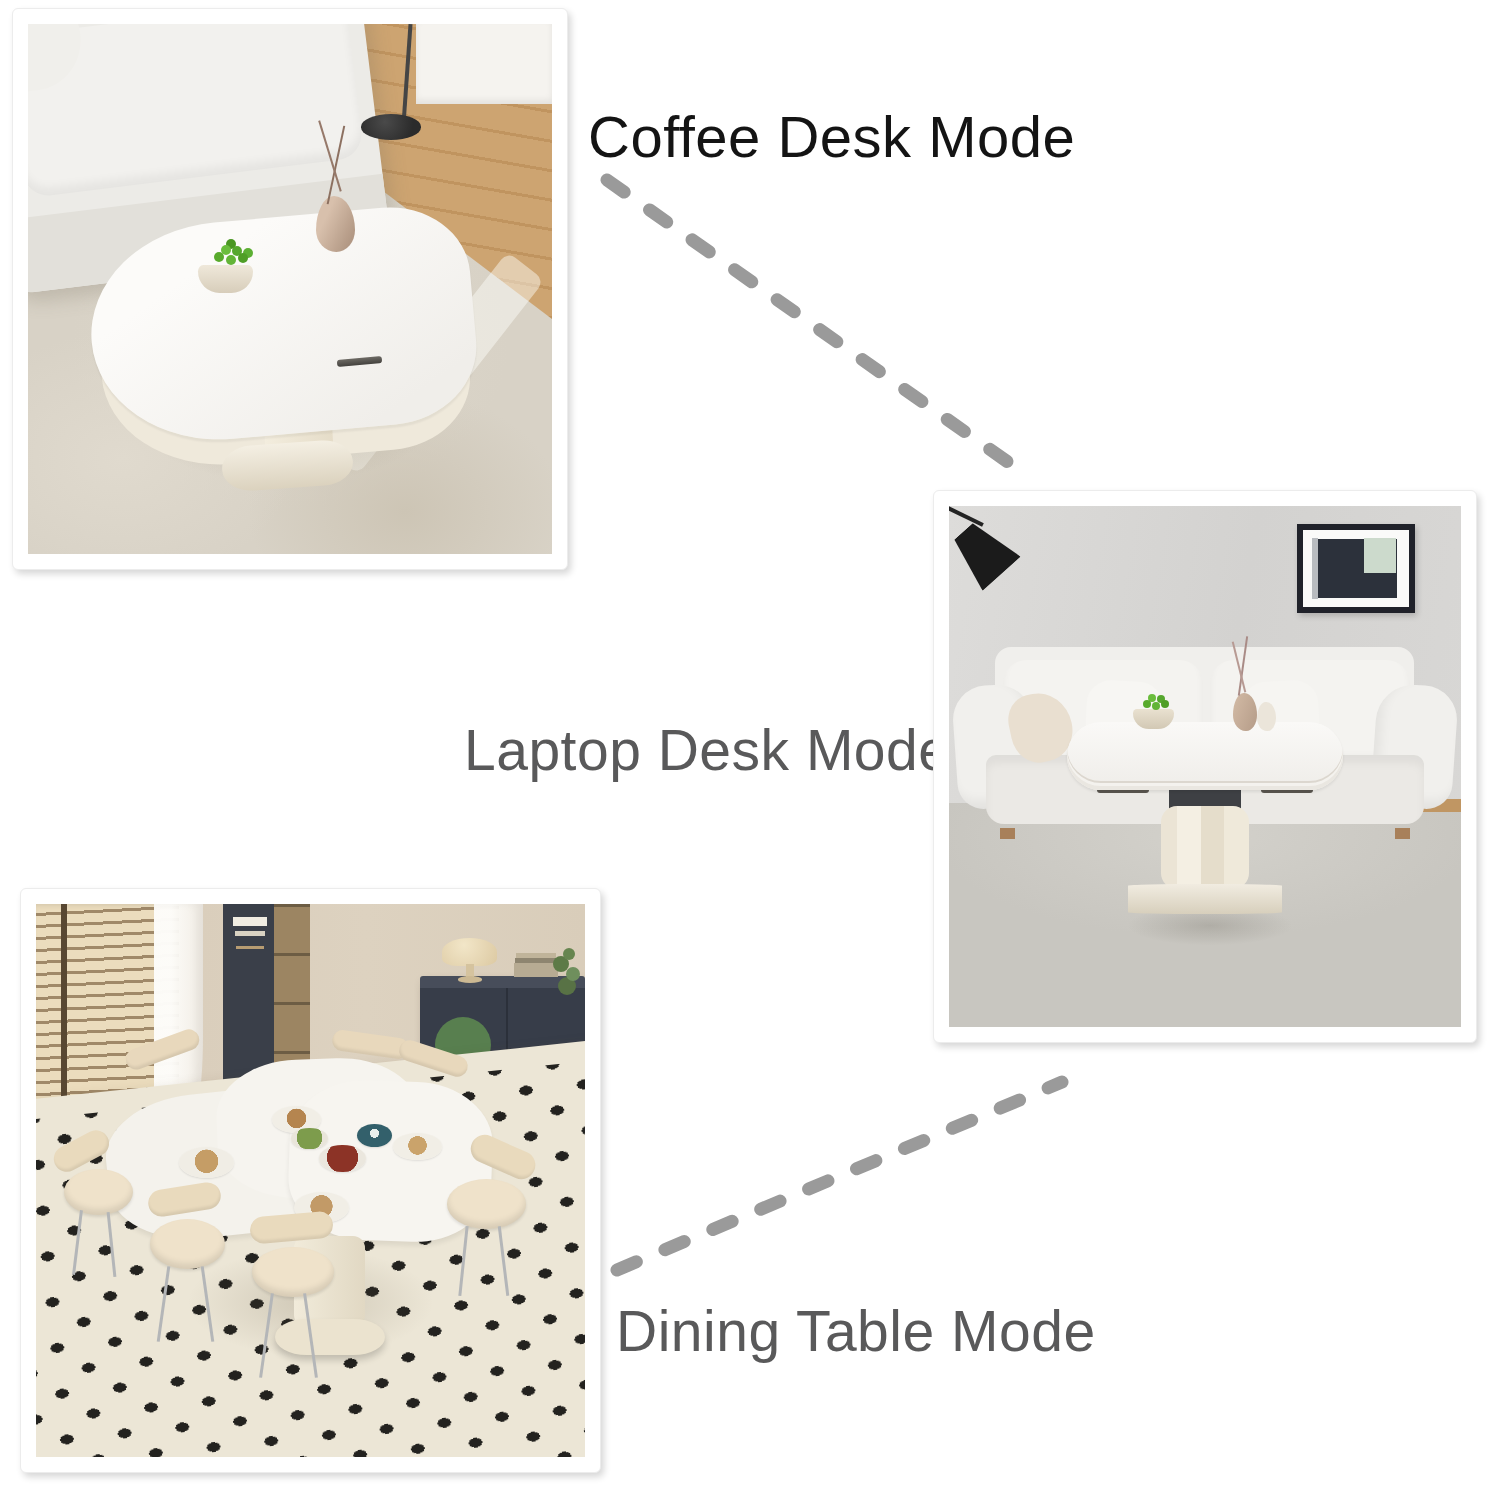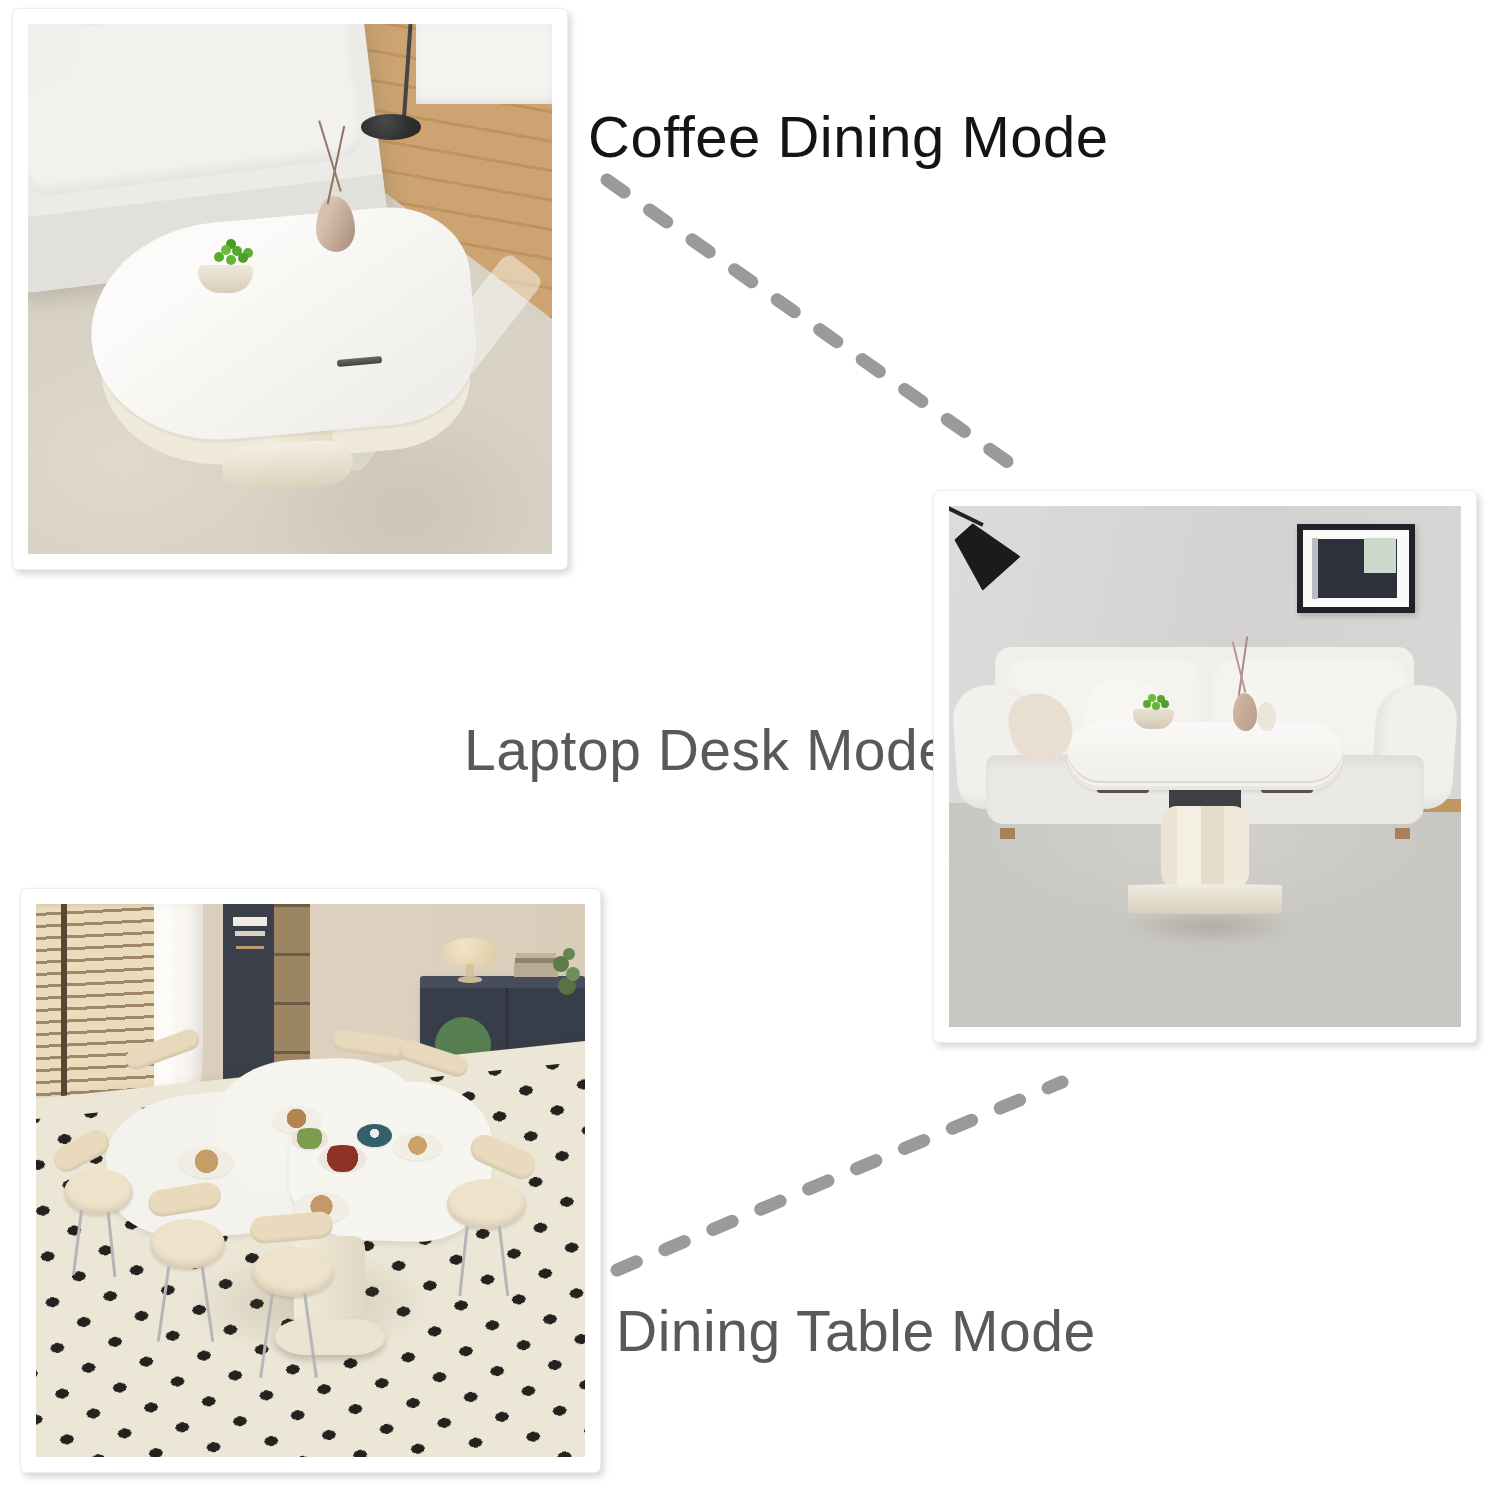--- a/index.html
+++ b/index.html
@@ -250,21 +250,21 @@
     background: #e8d8bc; border-radius: 999px; box-shadow: inset 0 -3px 3px rgba(0,0,0,0.08); }
 </style>
 </head>
 <body>
 
 <svg class="connectors" width="1499" height="1499" viewBox="0 0 1499 1499" aria-hidden="true">
   <line x1="607" y1="180" x2="1022" y2="472"></line>
   <line x1="617" y1="1270" x2="1062" y2="1082"></line>
 </svg>
 
-<h2 class="mode-label label-coffee">Coffee Dining Mode</h2>
+<h2 class="mode-label label-coffee">Coffee Desk Mode</h2>
 <h2 class="mode-label label-laptop">Laptop Desk Mode</h2>
 <h2 class="mode-label label-dining">Dining Table Mode</h2>
 
 <figure class="panel panel-coffee" style="margin:0" title="White lift-top coffee table with a bowl of green apples and a beige vase, beside a cream sofa and black floor lamp on a beige rug">
   <div class="photo scene-coffee">
     <div class="abs sc1-floor"></div>
     <div class="abs sc1-wall"></div>
     <div class="abs sc1-sun1"></div>
     <div class="abs sc1-sun2"></div>
     <div class="abs sc1-sofa">

